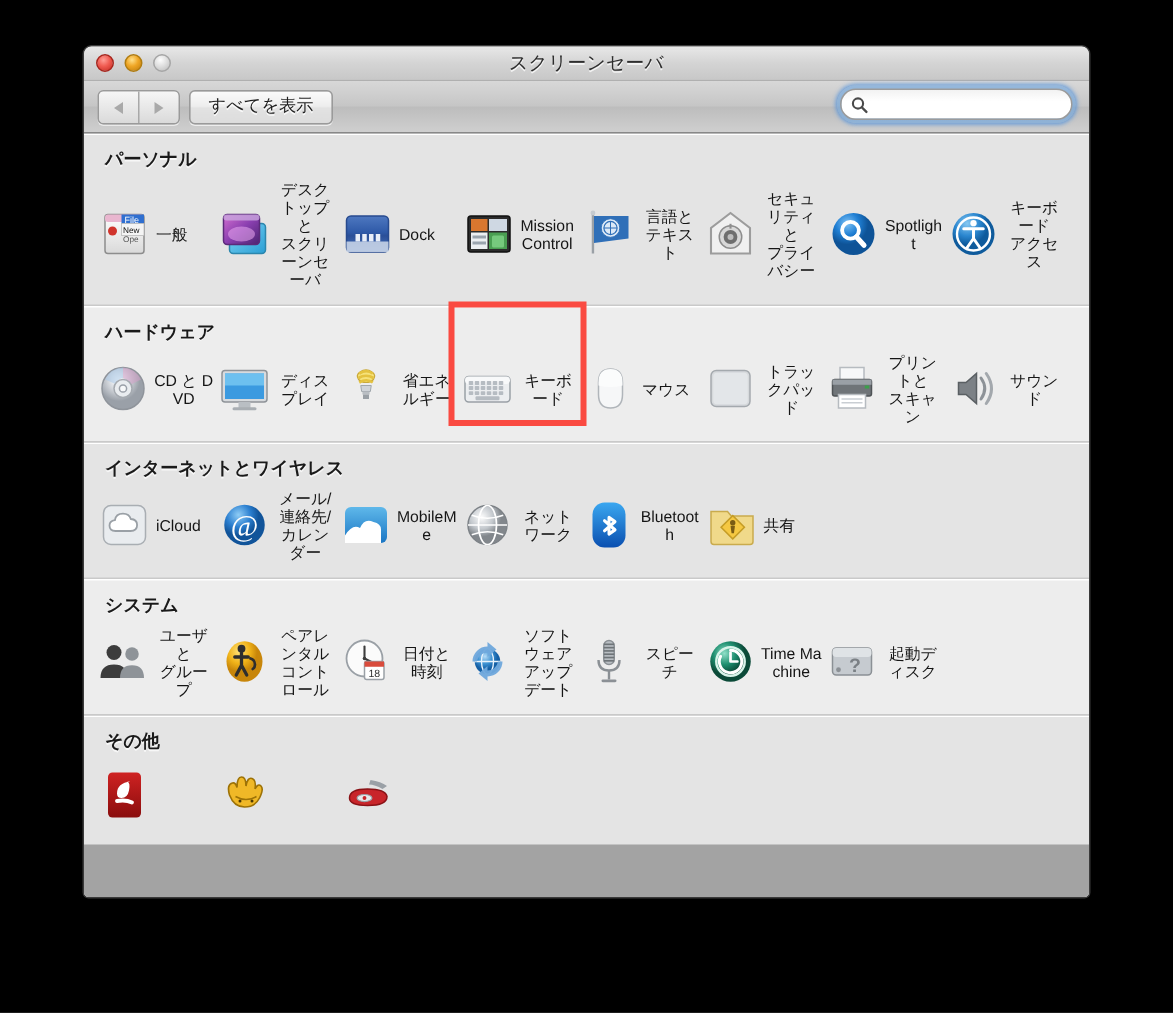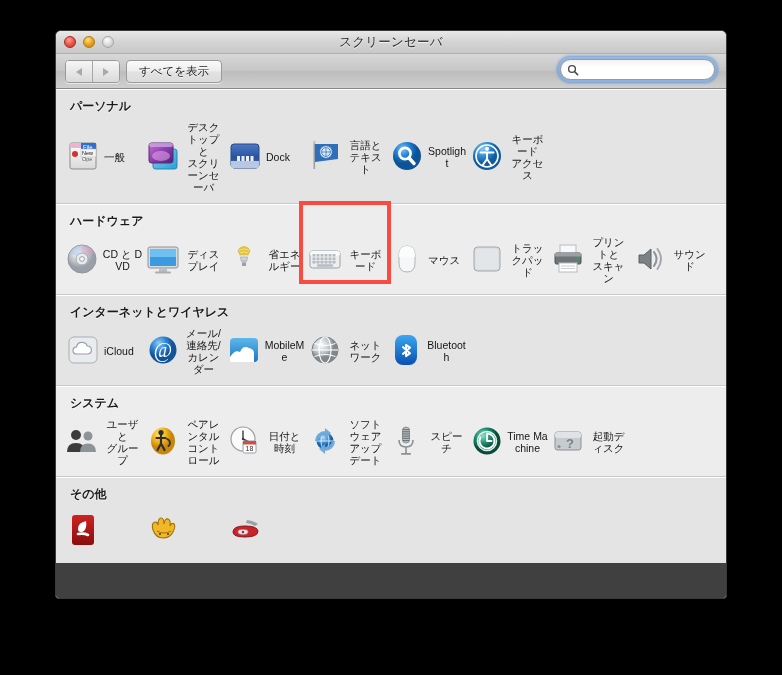--- a/index.html
+++ b/index.html
@@ -160,21 +160,21 @@
     font-size: 11px;
     font-family: "Liberation Sans", sans-serif;
     width: 120px;
     margin-left: 4px;
     color: #333;
   }
   .mag-svg { display:block; }
 
   
   .content {
-    background: #404040;
+    background: #a3a3a3;
     height: 512px;
     overflow: hidden;
   }
   .section {
     position: relative;
     padding: 6px 0 4px 0;
     border-bottom: 1px solid #c9c9c9;
     box-shadow: inset 0 1px 0 #ffffff;
   }
   .section.shaded { background: #e4e4e4; }
@@ -331,31 +331,64 @@
                   <rect x="16.5" y="20" width="3" height="5" fill="#e8eef8"></rect>
                   <rect x="21" y="20" width="3" height="5" fill="#e8eef8"></rect>
                   <rect x="25.5" y="20" width="3" height="5" fill="#e8eef8"></rect>
                 </svg>
               </div>
               <div class="label">Dock</div>
             </div>
             <div class="pane">
               <div class="icon">
                 <svg width="40" height="40" viewBox="0 0 40 40">
+                  <rect x="6" y="8" width="28" height="24" rx="2" fill="#2b2b2b" stroke="#111"></rect>
+                  <rect x="8" y="10" width="11" height="8" fill="#d9772f"></rect>
+                  <rect x="20" y="10" width="12" height="8" fill="#cfd8e3"></rect>
+                  <rect x="8" y="19" width="11" height="11" fill="#eceff2"></rect>
+                  <rect x="20" y="19" width="12" height="11" fill="#4a9f52"></rect>
+                  <rect x="22" y="21" width="8" height="8" rx="1" fill="#76c97d"></rect>
+                  <rect x="9" y="21" width="9" height="2" fill="#9aa4ae"></rect>
+                  <rect x="9" y="25" width="9" height="2" fill="#9aa4ae"></rect>
+                </svg>
+              </div>
+              <div class="label">
+                <span style="display:block">Mission</span>
+                <span style="display:block">Control</span>
+              </div>
+            </div>
+            <div class="pane">
+              <div class="icon">
+                <svg width="40" height="40" viewBox="0 0 40 40">
                   <rect x="8.5" y="6" width="1.6" height="27" fill="#9aa0a6"></rect>
                   <circle cx="9.3" cy="6" r="1.6" fill="#c6cbd0"></circle>
                   <path d="M10 8 L33 8 L33 23 L10 26 Z" fill="#2f6fb8"></path>
                   <circle cx="21" cy="16" r="6.2" fill="#dce9f7" stroke="#2f6fb8" stroke-width="0.6"></circle>
                   <circle cx="21" cy="16" r="4.4" fill="none" stroke="#2f6fb8" stroke-width="0.8"></circle>
                   <path d="M16.6 16 H25.4 M21 11.6 V20.4" stroke="#2f6fb8" stroke-width="0.7"></path>
                 </svg>
               </div>
               <div class="label">
                 <span style="display:block">言語と</span>
                 <span style="display:block">テキスト</span>
+              </div>
+            </div>
+            <div class="pane">
+              <div class="icon">
+                <svg width="40" height="40" viewBox="0 0 40 40">
+                  <path d="M20 6 L33 16 L33 33 L7 33 L7 16 Z" fill="#f0f0f0" stroke="#9c9c9c" stroke-width="1.4"></path>
+                  <circle cx="20" cy="22" r="7.5" fill="#d8d8d8" stroke="#8d8d8d"></circle>
+                  <circle cx="20" cy="22" r="4.6" fill="#6e6e6e"></circle>
+                  <circle cx="20" cy="22" r="2" fill="#bdbdbd"></circle>
+                  <rect x="19.3" y="13.2" width="1.4" height="3.2" fill="#8d8d8d"></rect>
+                </svg>
+              </div>
+              <div class="label">
+                <span style="display:block">セキュリティと</span>
+                <span style="display:block">プライバシー</span>
               </div>
             </div>
             <div class="pane">
               <div class="icon">
                 <svg width="40" height="40" viewBox="0 0 40 40">
                   <defs>
                     <radialGradient id="sp" cx="0.35" cy="0.25">
                       <stop offset="0" stop-color="#7fc2f5"></stop>
                       <stop offset="0.55" stop-color="#1f7fd4"></stop>
                       <stop offset="1" stop-color="#0e5397"></stop>
@@ -587,20 +620,31 @@
                       <stop offset="0" stop-color="#3aa7f0"></stop>
                       <stop offset="1" stop-color="#0a4fb0"></stop>
                     </linearGradient>
                   </defs>
                   <rect x="9" y="5" width="22" height="30" rx="8" fill="url(#bt)"></rect>
                   <path d="M17 12 L24 17.5 L20 20 L20 10 L24 12.5 L17 18" fill="none" stroke="#ffffff" stroke-width="2" stroke-linejoin="round" stroke-linecap="round" transform="translate(0,4) scale(1,1.1)"></path>
                 </svg>
               </div>
               <div class="label">Bluetooth</div>
             </div>
+            <div class="pane">
+              <div class="icon">
+                <svg width="40" height="40" viewBox="0 0 40 40">
+                  <path d="M6 11 h11 l2.5 3 H34 v17 q0 2 -2 2 H8 q-2 0 -2 -2 z" fill="#f0d98a" stroke="#c9ab4d"></path>
+                  <rect x="15" y="16" width="11" height="11" fill="#f5c842" stroke="#c59c25" transform="rotate(45 20.5 21.5)"></rect>
+                  <circle cx="20.5" cy="18.5" r="1.8" fill="#7a5c14"></circle>
+                  <path d="M19 20.5 h3 l-0.7 5 h-1.6 z" fill="#7a5c14"></path>
+                </svg>
+              </div>
+              <div class="label">共有</div>
+            </div>
           </div>
         </div>
         <div class="section plain">
           <div class="section-title">システム</div>
           <div class="pane-row">
             <div class="pane">
               <div class="icon">
                 <svg width="40" height="40" viewBox="0 0 40 40">
                   <circle cx="14" cy="14" r="5" fill="#3c3c3c"></circle>
                   <path d="M5 31 q0 -9 9 -9 q9 0 9 9 z" fill="#3c3c3c"></path>

